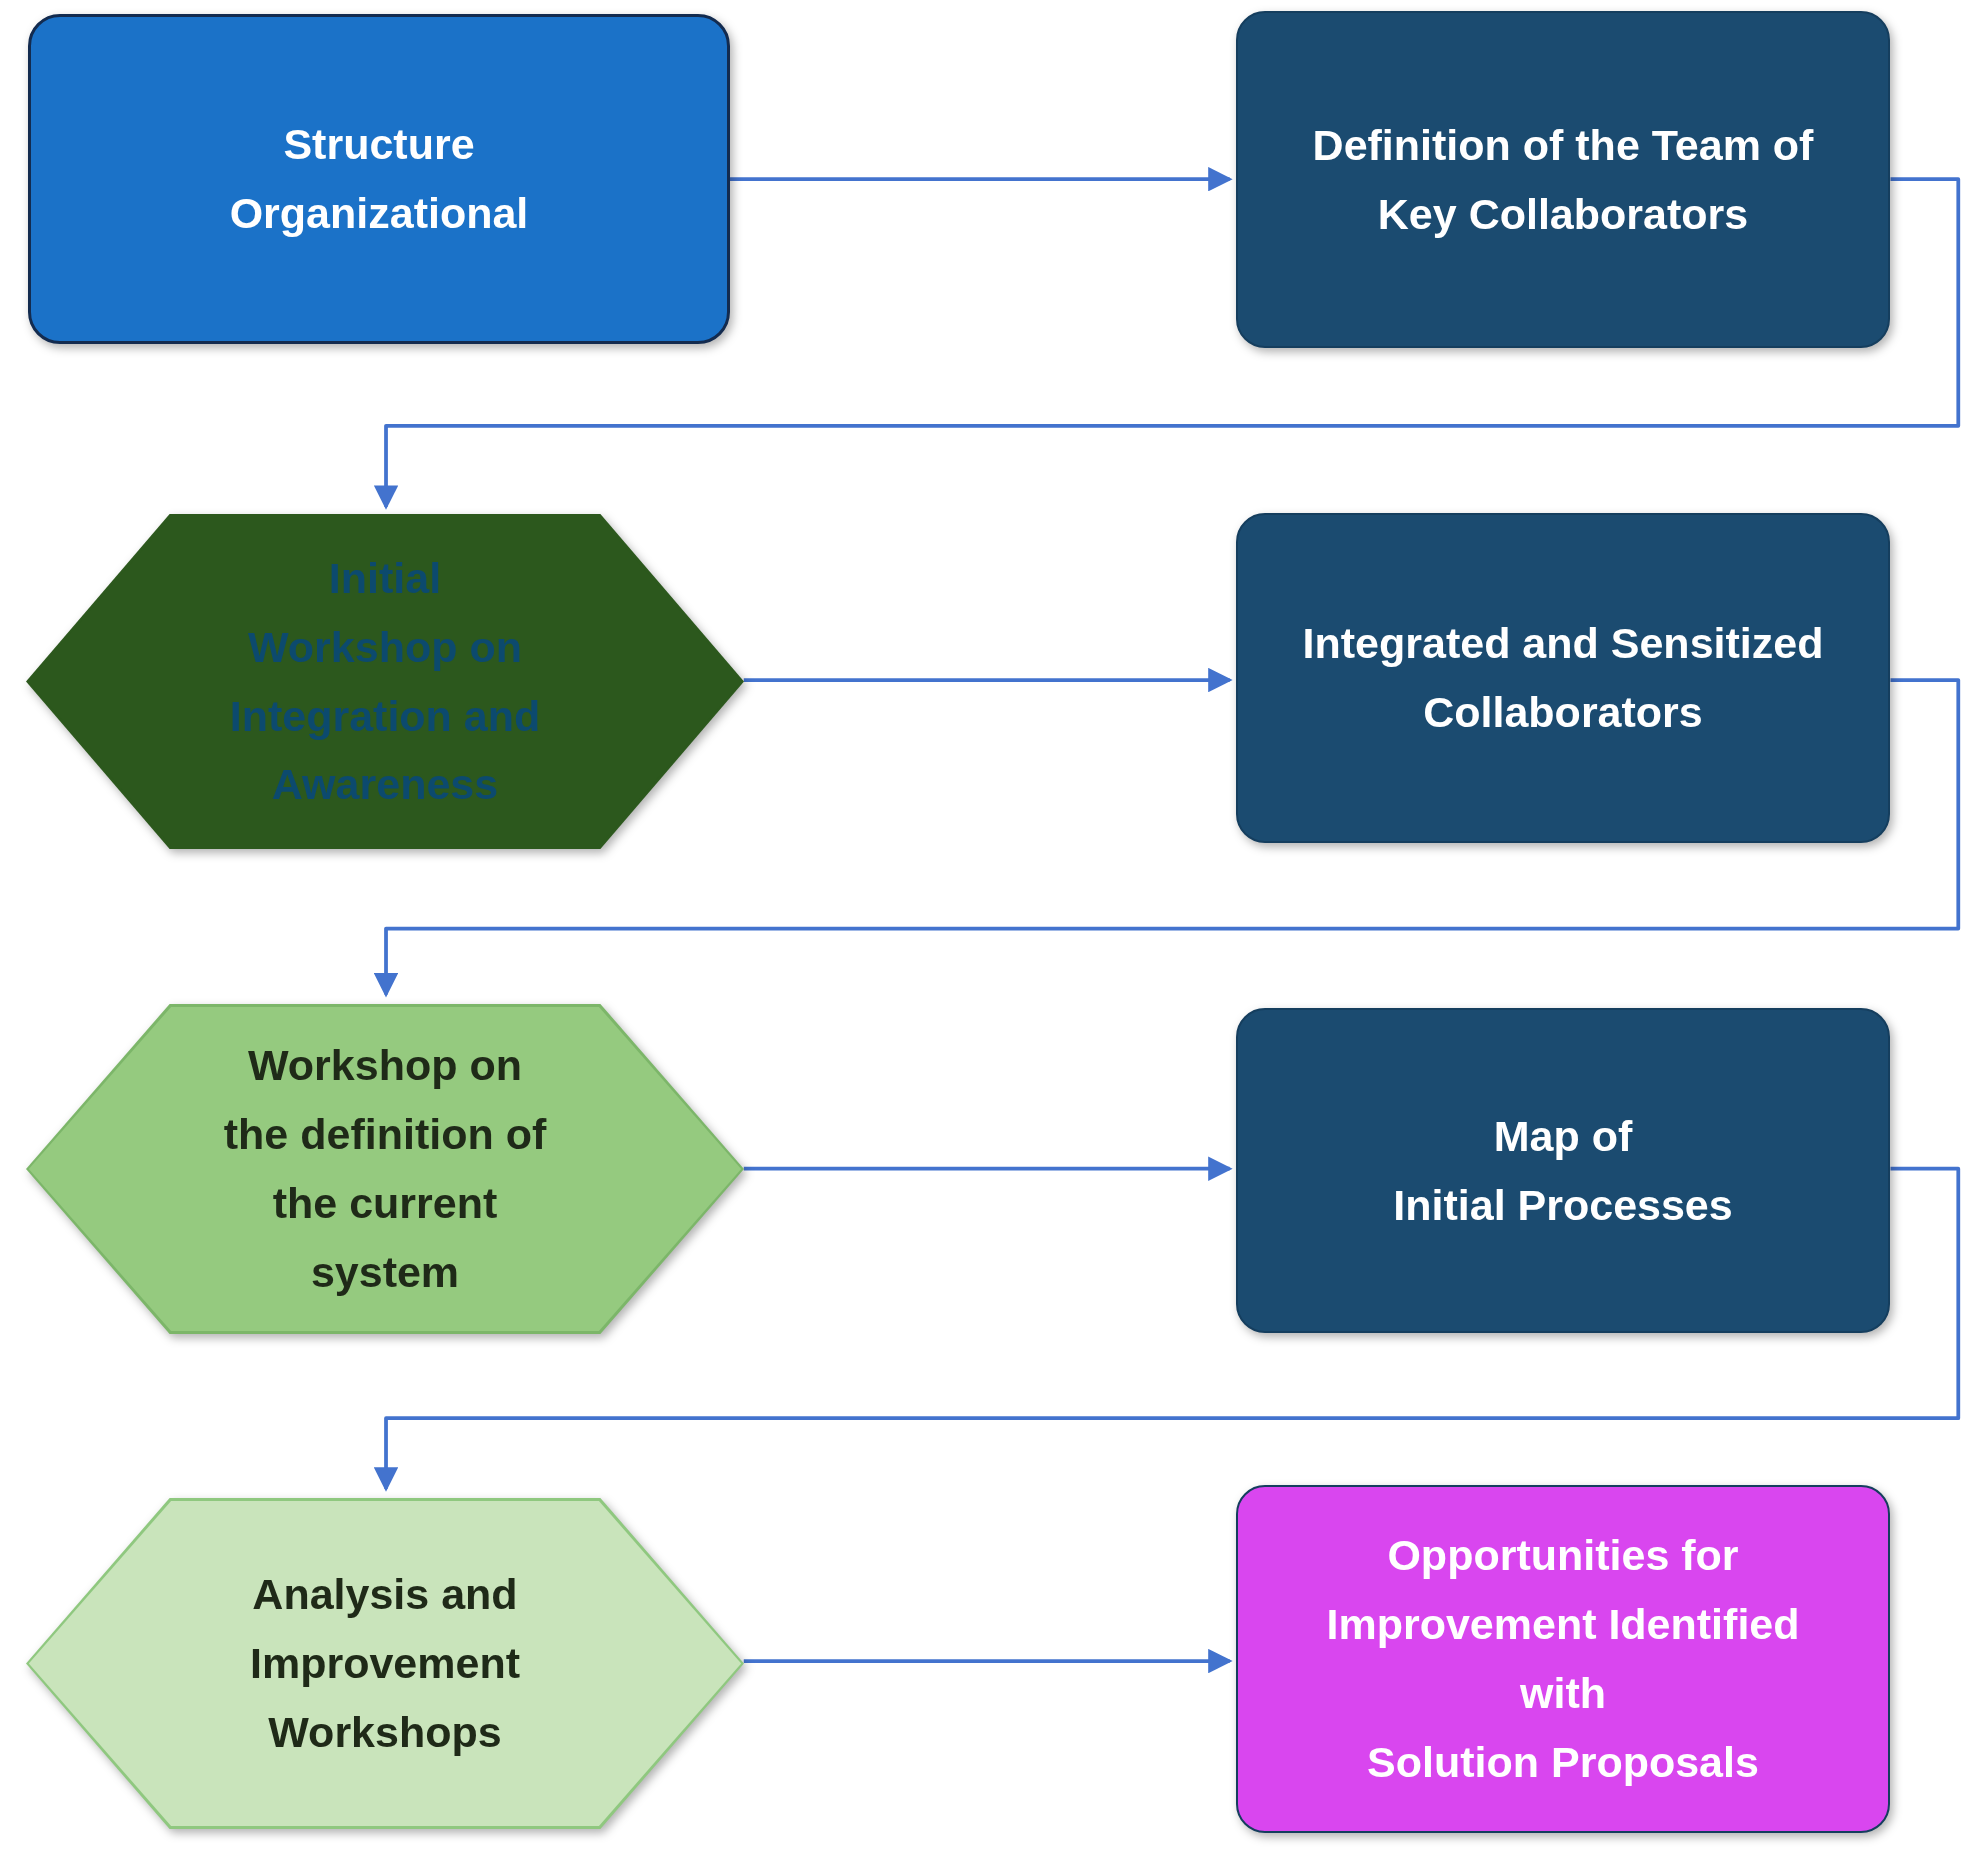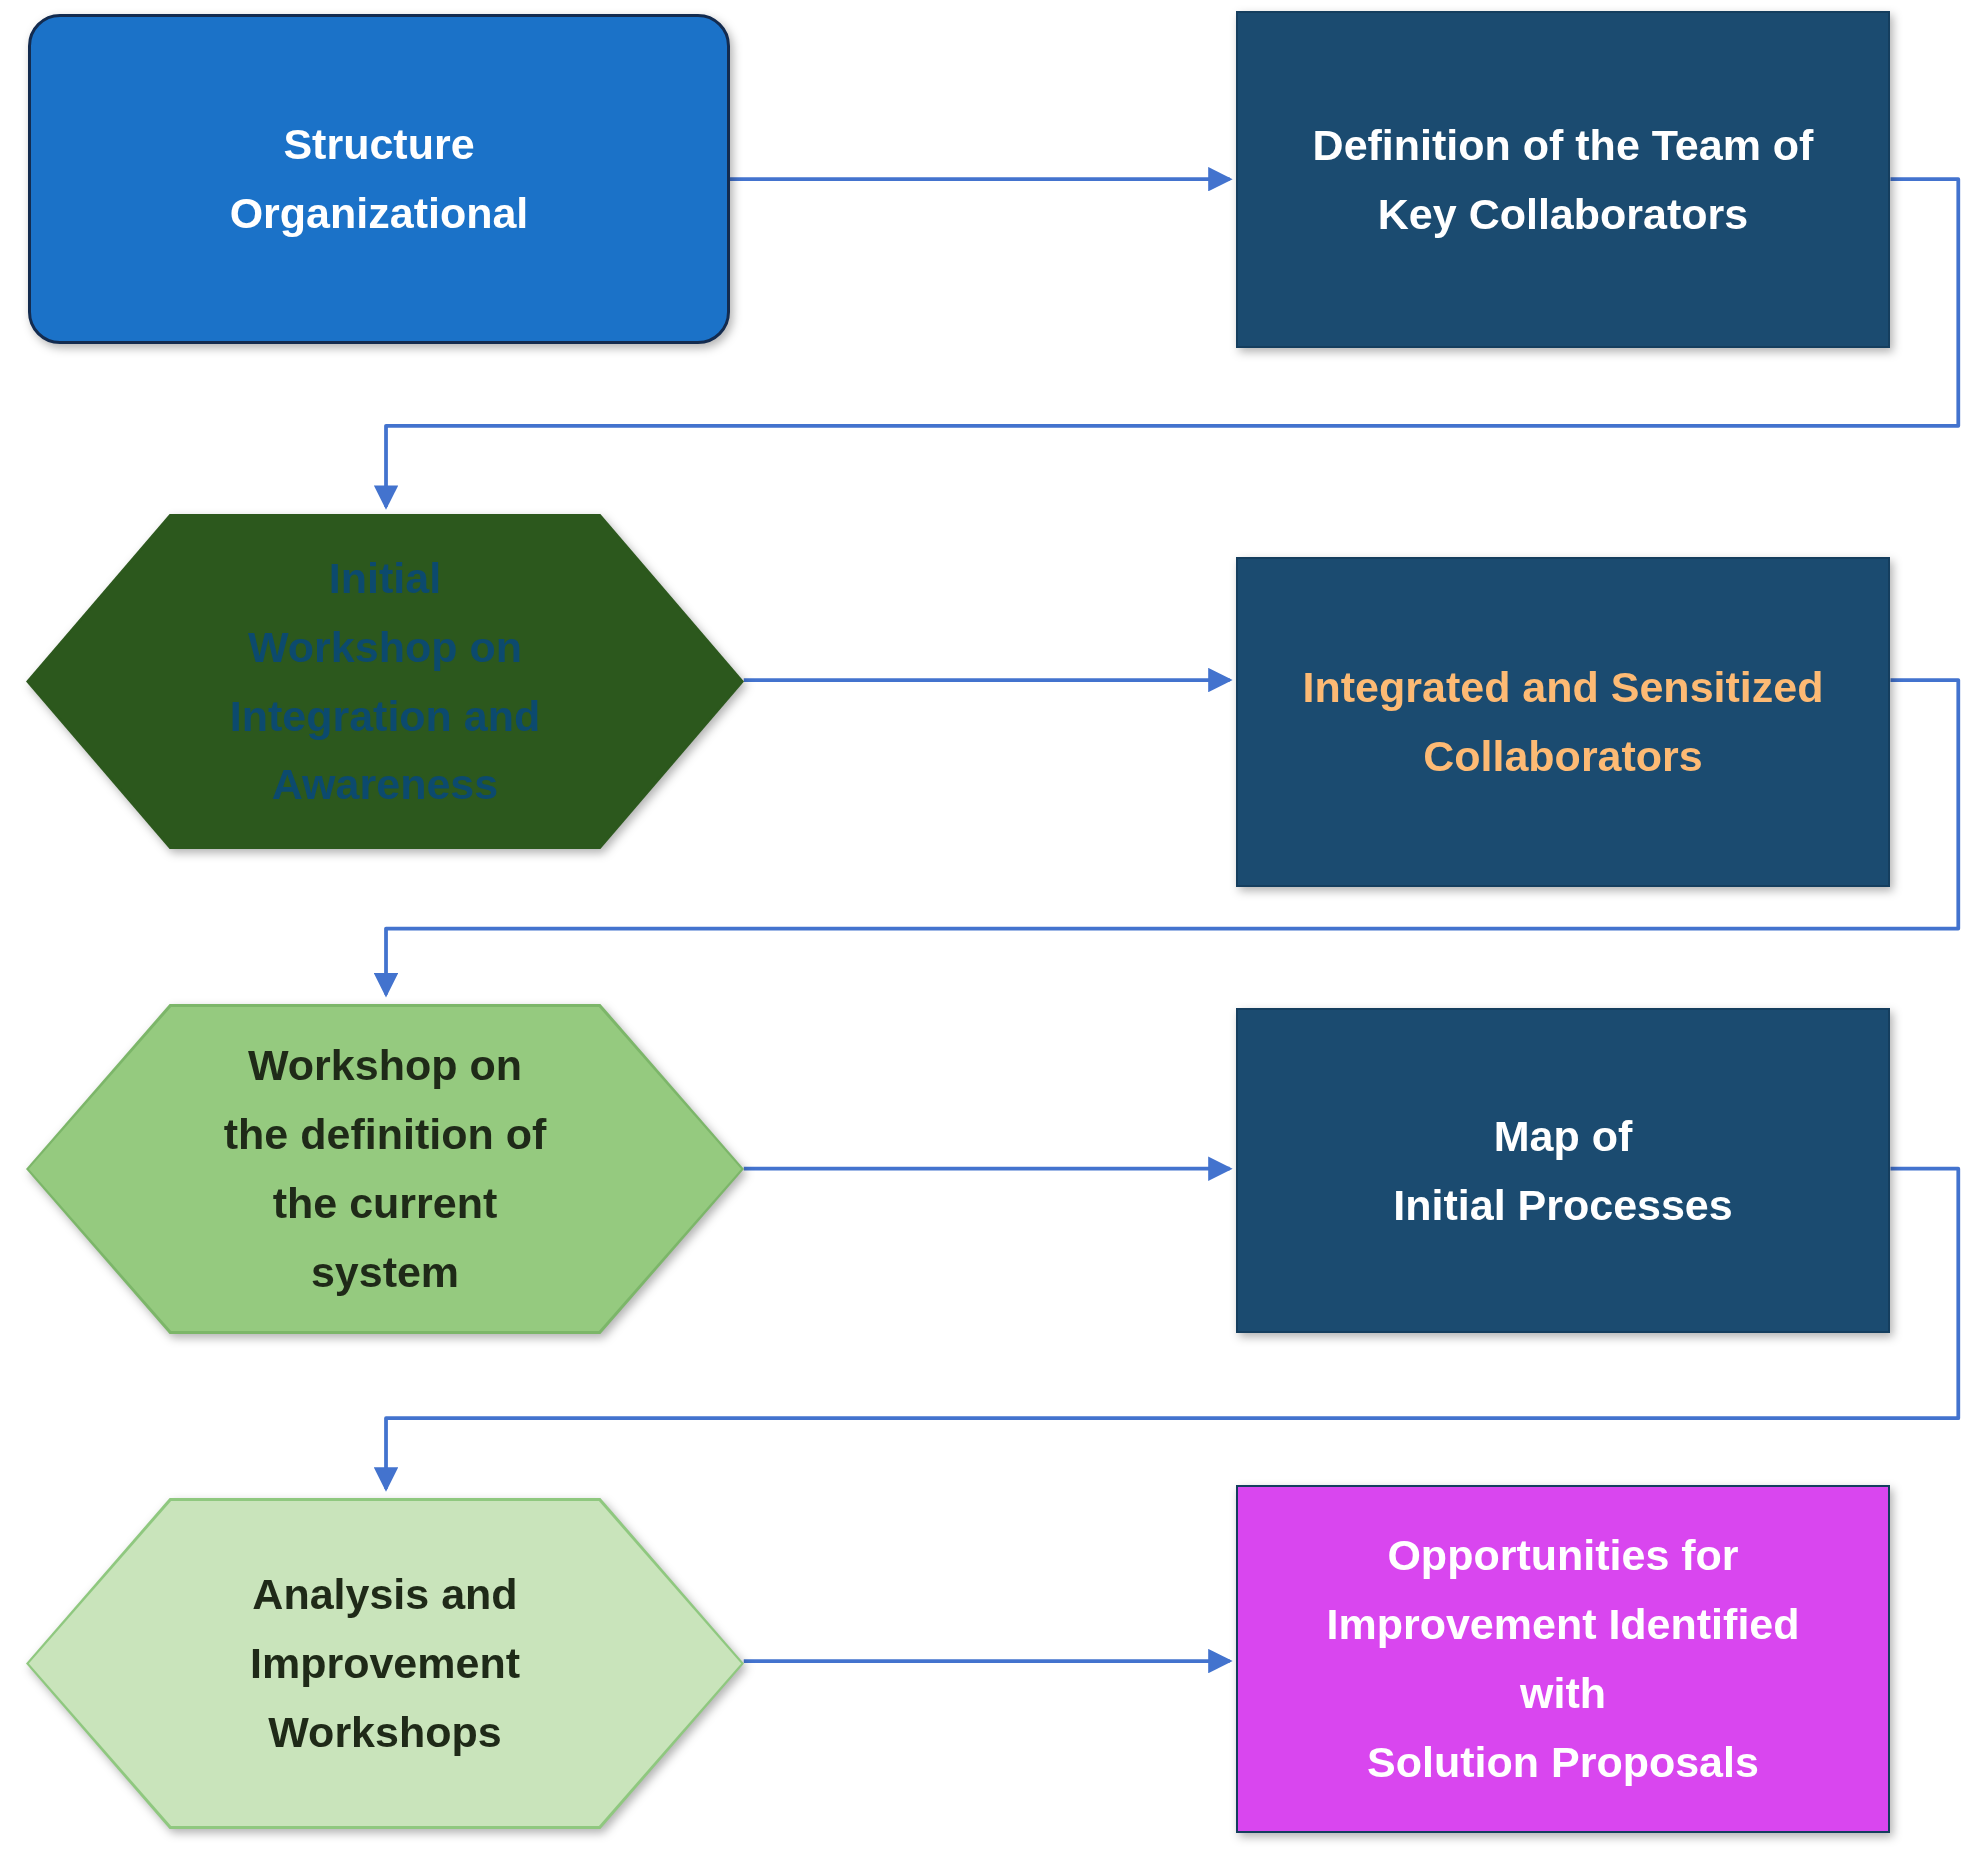--- a/index.html
+++ b/index.html
@@ -15,20 +15,21 @@
   .arrowhead{fill:#4373CE;stroke:none;}
 
   .shape{
     position:absolute;z-index:2;
     display:flex;align-items:center;justify-content:center;
     text-align:center;
     font-size:43px;font-weight:600;line-height:1.6;
     white-space:pre-line;
     filter:drop-shadow(3.8px 4.7px 4.7px rgba(0,0,0,0.30));
     box-sizing:border-box;
+    border-radius:29px;
   }
   .shape .label{position:relative;z-index:3;}
 
   .rect-shape{
     border:2.8px solid transparent;
     background:#1B4B70;color:#fff;
   }
   .rounded-rect-shape{
     border:3.8px solid transparent;
     border-radius:32px;
@@ -80,21 +81,21 @@
 
   <div class="shape" style="left:26px;top:514px;width:718px;height:335px;">
     <div class="hex-border" style="background-color: rgb(44, 88, 29);"></div>
     <div class="hex-fill" style="background-color: rgb(44, 88, 29);"></div>
     <span class="label" style="color: #0c4a6e;">Initial
 Workshop on
 Integration and
 Awareness</span>
   </div>
 
-  <div class="shape rect-shape" style="left: 1236px; top: 513px; width: 654px; height: 330px; background-color: rgb(27, 75, 112); border-color: rgb(21, 62, 94); color: #fdba74; margin-top: 44px;">
+  <div class="shape rect-shape" style="left: 1236px; top: 513px; width: 654px; height: 330px; background-color: rgb(27, 75, 112); border-color: rgb(21, 62, 94); color: #ffffff;">
     <span class="label">Integrated and Sensitized
 Collaborators</span>
   </div>
 
   <div class="shape" style="left:26px;top:1004px;width:718px;height:330px;">
     <div class="hex-border" style="background-color: rgb(124, 182, 105);"></div>
     <div class="hex-fill" style="background-color: rgb(149, 202, 127);"></div>
     <span class="label" style="color: rgb(31, 42, 24);">Workshop on
 the definition of
 the current

